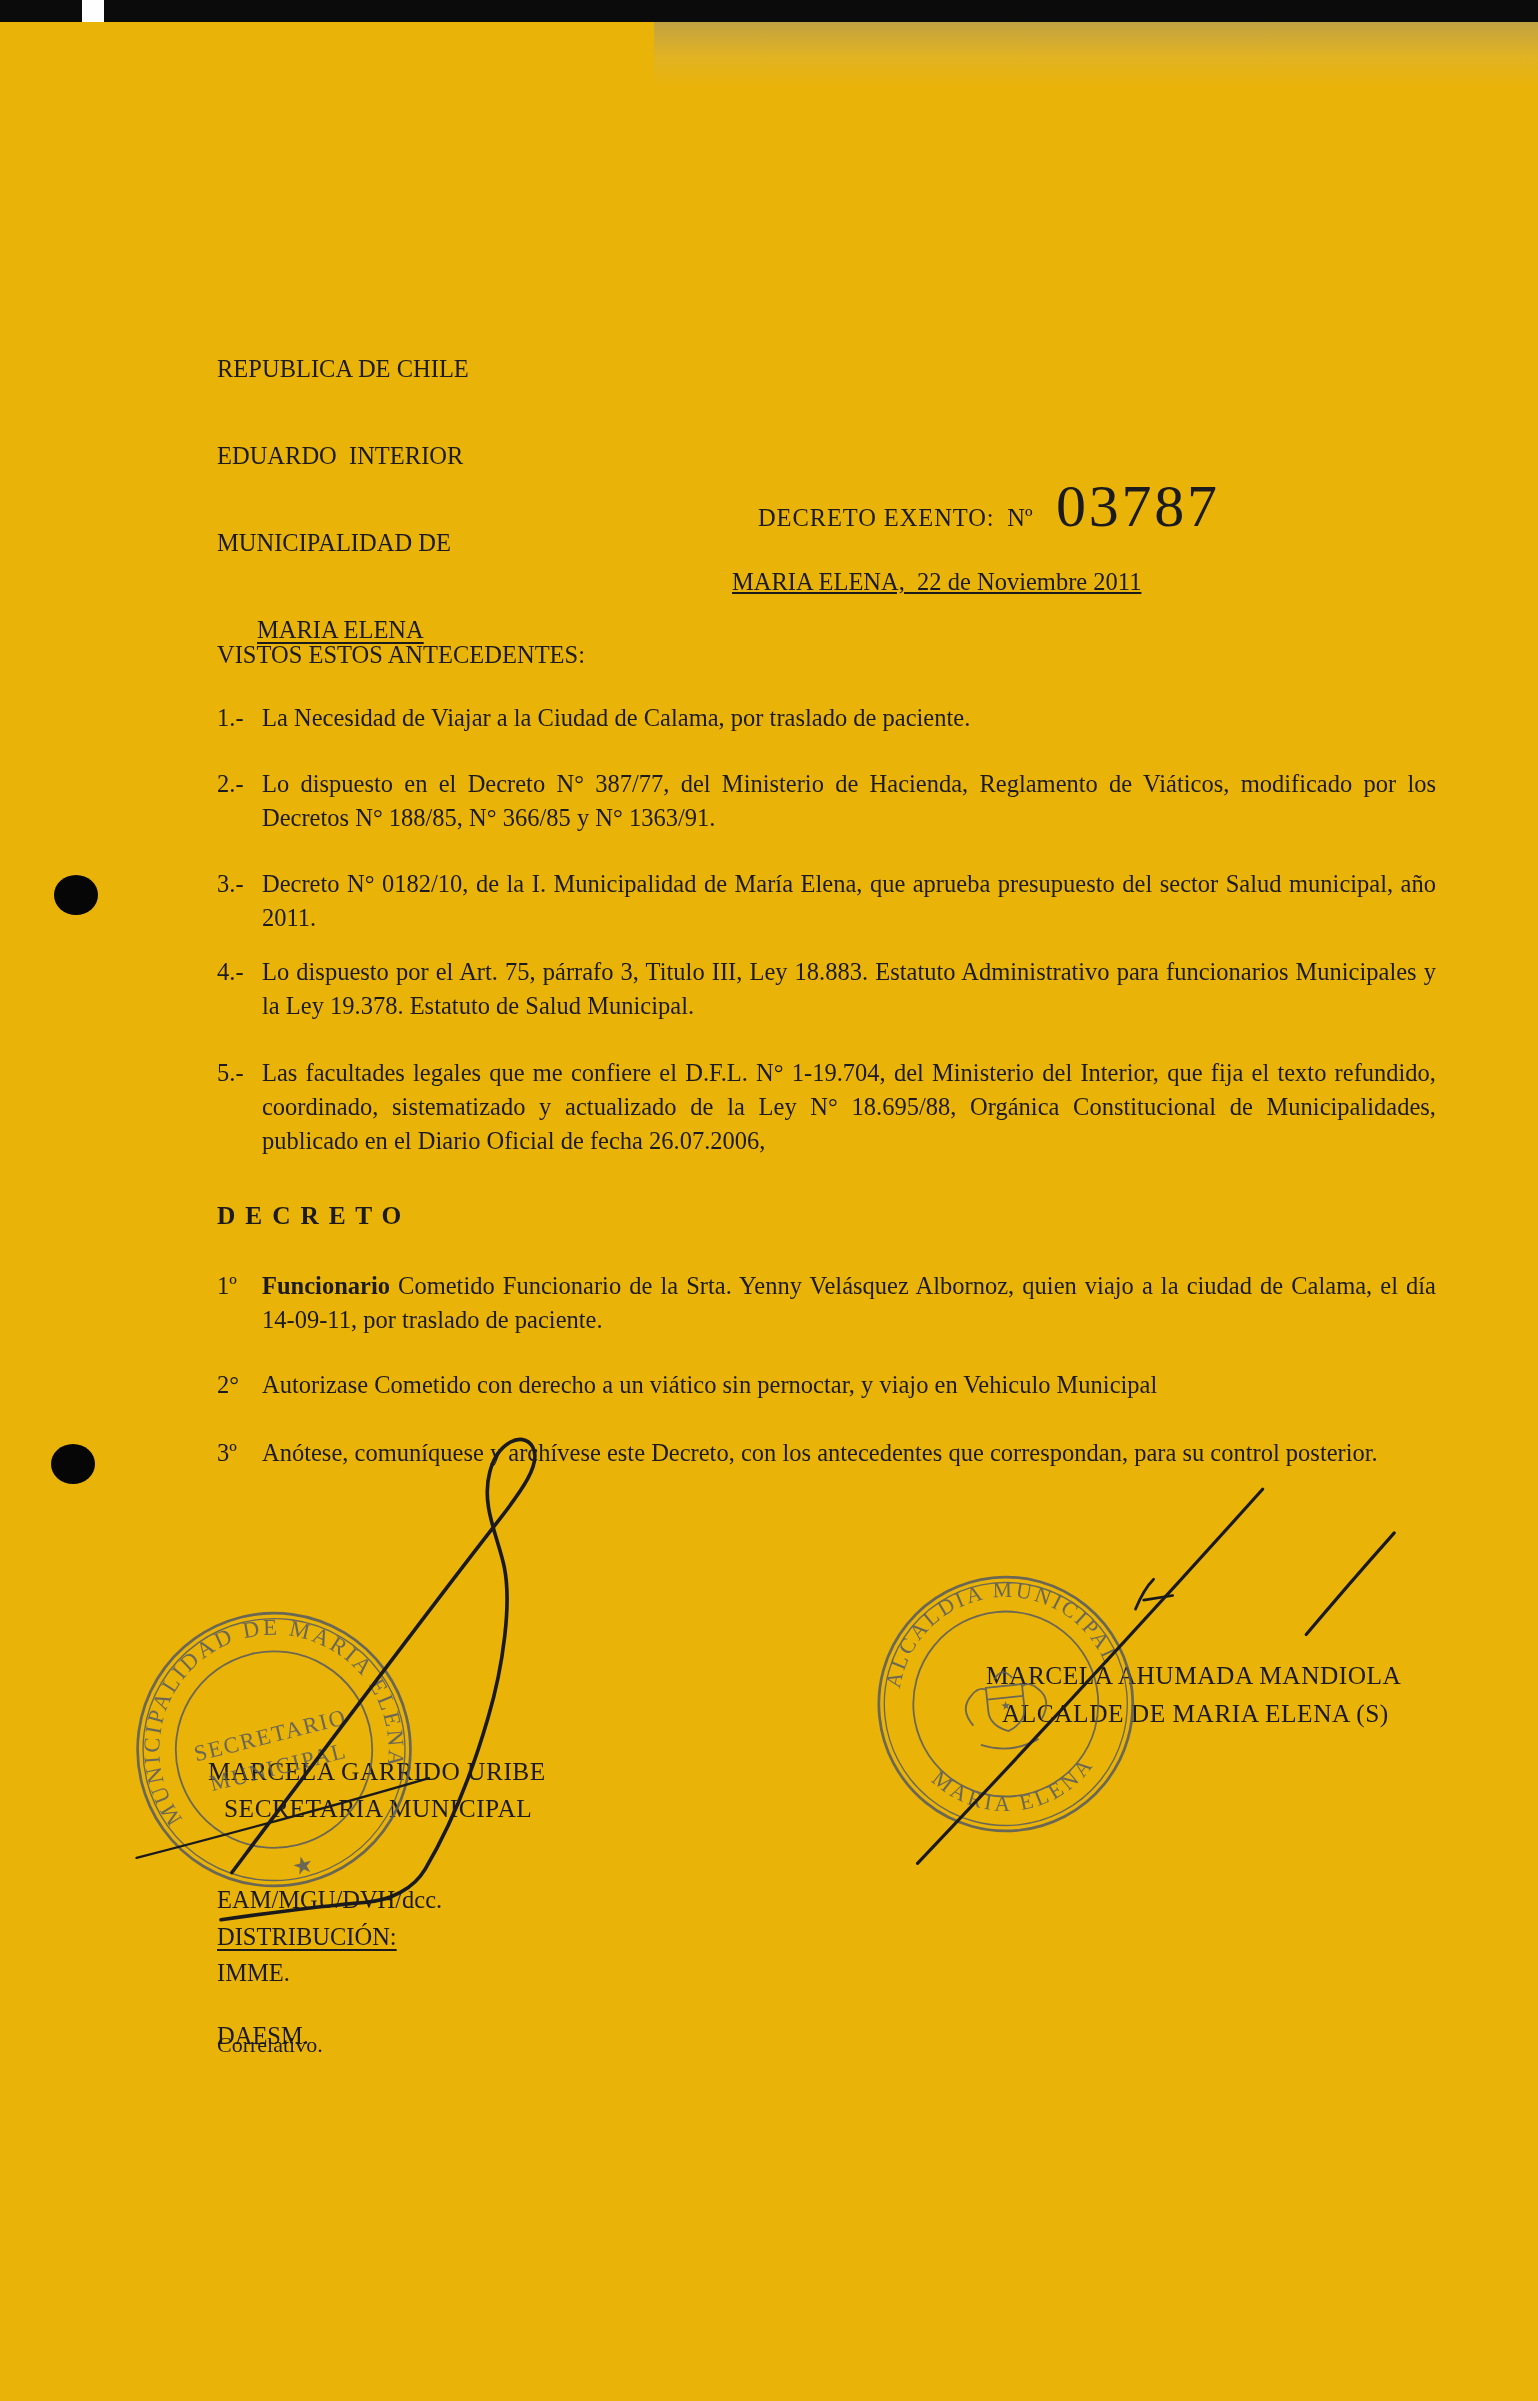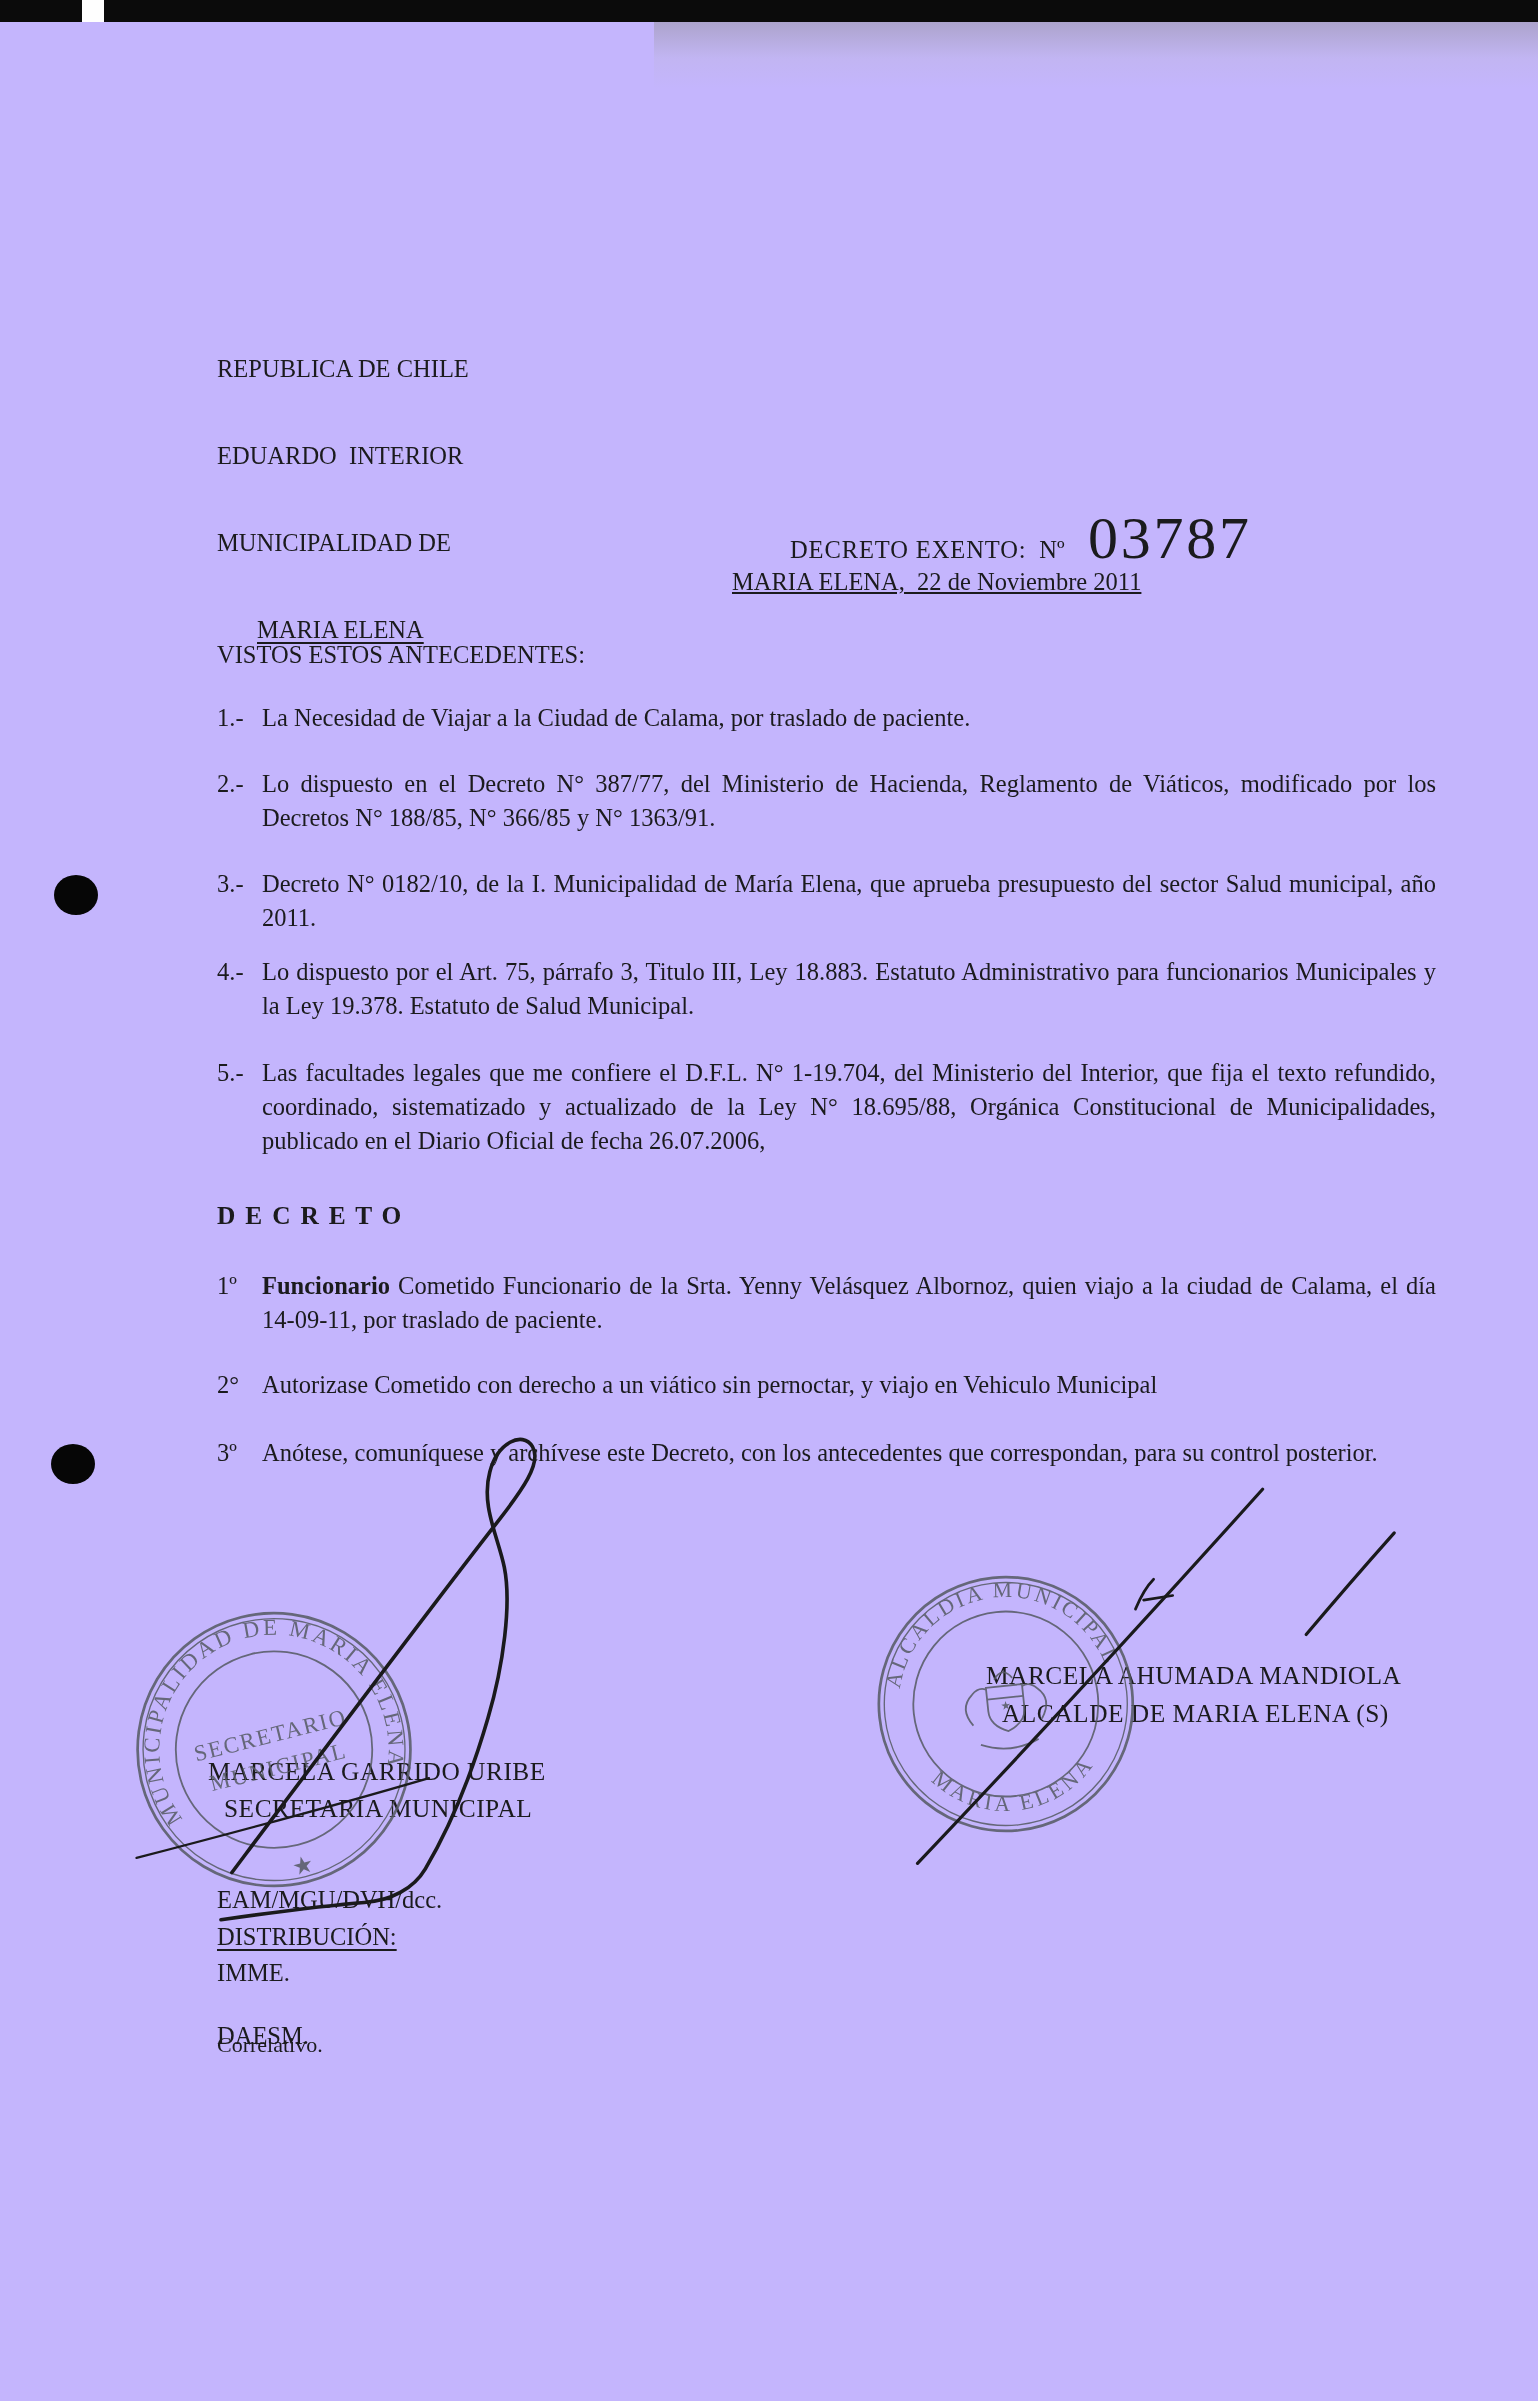--- a/index.html
+++ b/index.html
@@ -1,18 +1,18 @@
 <!DOCTYPE html>
 <html style="font-size:14.5px"><head>
 <meta charset="utf-8">
 <style>
   * { margin:0; padding:0; box-sizing:border-box; }
   html,body { background:#ffffff; }
   body { width:1539px; height:2401px; position:relative; font-family:"Liberation Serif", serif; color:#1b1b1d; }
-  .page { position:absolute; left:0; top:0; width:1539px; height:2401px; background:#c4b5fd; overflow:hidden; }
+  .page { position:absolute; left:0; top:0; width:1539px; height:2401px; background:#eab308; overflow:hidden; }
   .abs { position:absolute; }
 
   
   .scan-strip { position:absolute; left:0; top:0; width:100%; height:22px; background:#0b0b0b; z-index:2; }
   .scan-strip-notch { position:absolute; left:82px; top:0; width:22px; height:22px; background:#fefefe; z-index:3; }
   .scan-gray { position:absolute; left:654px; top:20px; width:885px; height:69px; z-index:1;
                background:linear-gradient(180deg, rgba(140,140,140,.45), rgba(180,180,180,.15) 55%, rgba(255,255,255,0)); }
   .hole { position:absolute; width:44px; height:40px; border-radius:50%; background:#060606; z-index:2; }
   .hole1 { left:54px; top:875px; }
   .hole2 { left:51px; top:1444px; }
@@ -56,21 +56,21 @@
   <div class="hole hole1"></div>
   <div class="hole hole2"></div>
 
   <div class="abs header-block" style="left:217px; top:296px;">
     <div>REPUBLICA DE CHILE</div>
     <div>EDUARDO  INTERIOR</div>
     <div>MUNICIPALIDAD DE</div>
     <div class="uline ind">MARIA ELENA</div>
   </div>
 
-  <div class="abs decree-row" style="left:790px; top:472px;margin-top:32px;">
+  <div class="abs decree-row" style="left:758px; top:472px;">
     <span class="dlabel">DECRETO EXENTO:</span>
     <span class="dno">Nº</span>
     <span class="dnum">03787</span>
   </div>
 
   <div class="abs bodytext" style="left:732px; top:565px; white-space:pre-wrap;text-decoration:underline;">MARIA ELENA,  22 de Noviembre 2011</div>
 
   <div class="abs bodytext" style="left:217px; top:638px;">VISTOS ESTOS ANTECEDENTES:</div>
 
   <div class="item" style="top:701px;">

